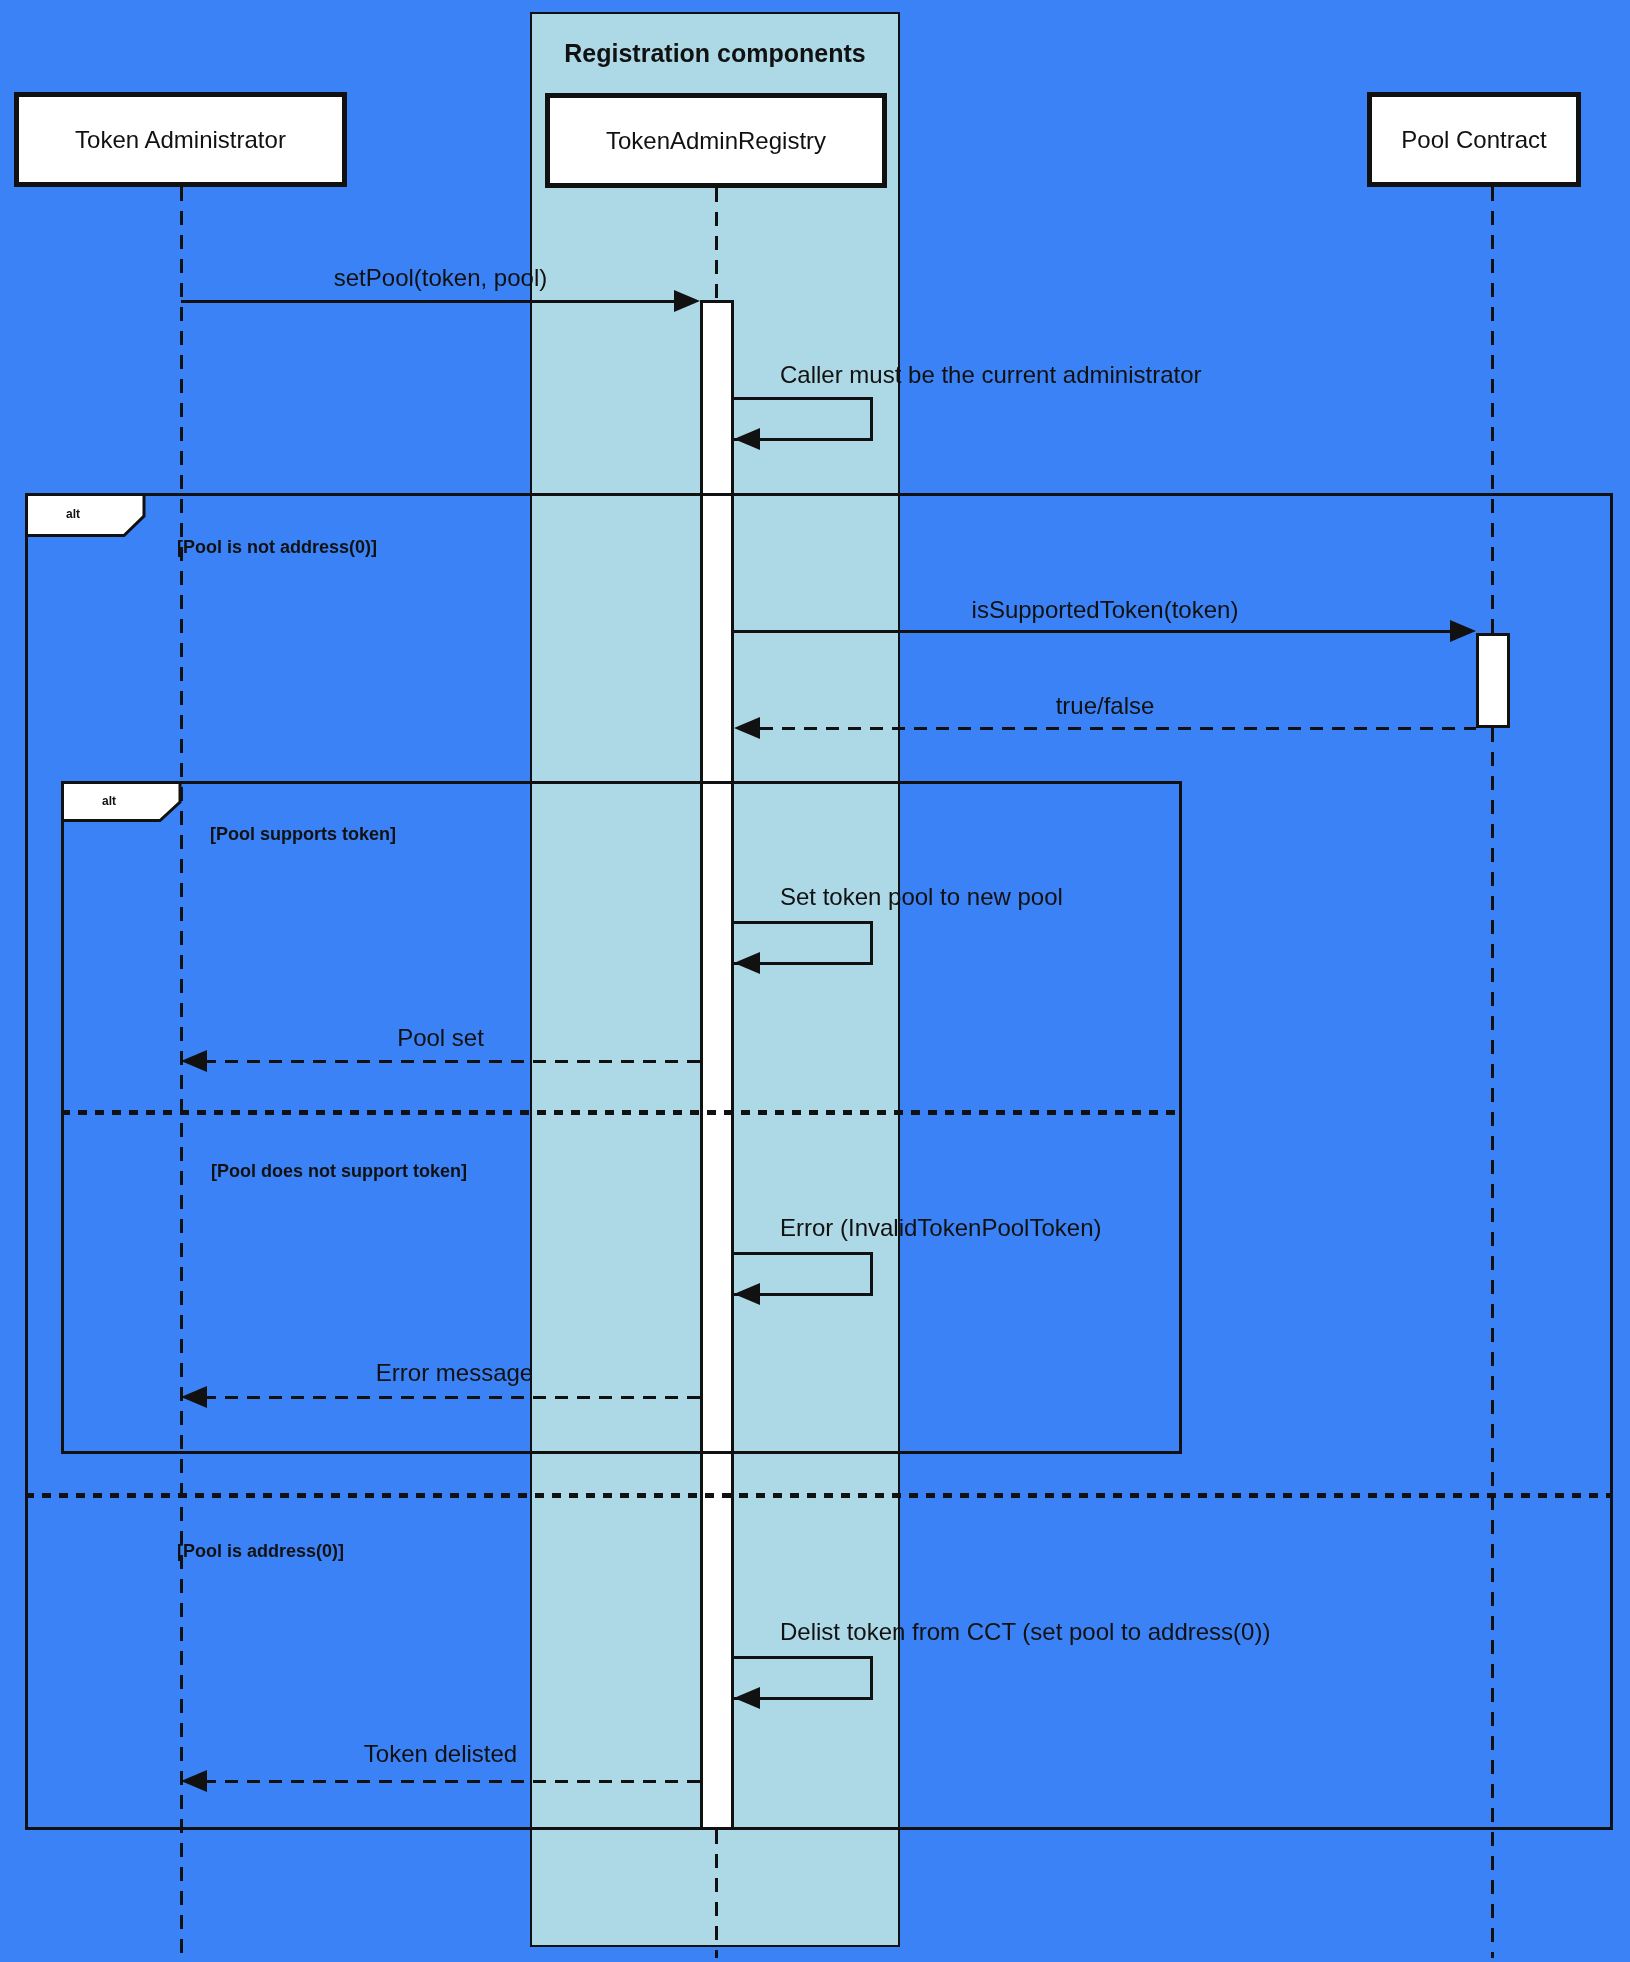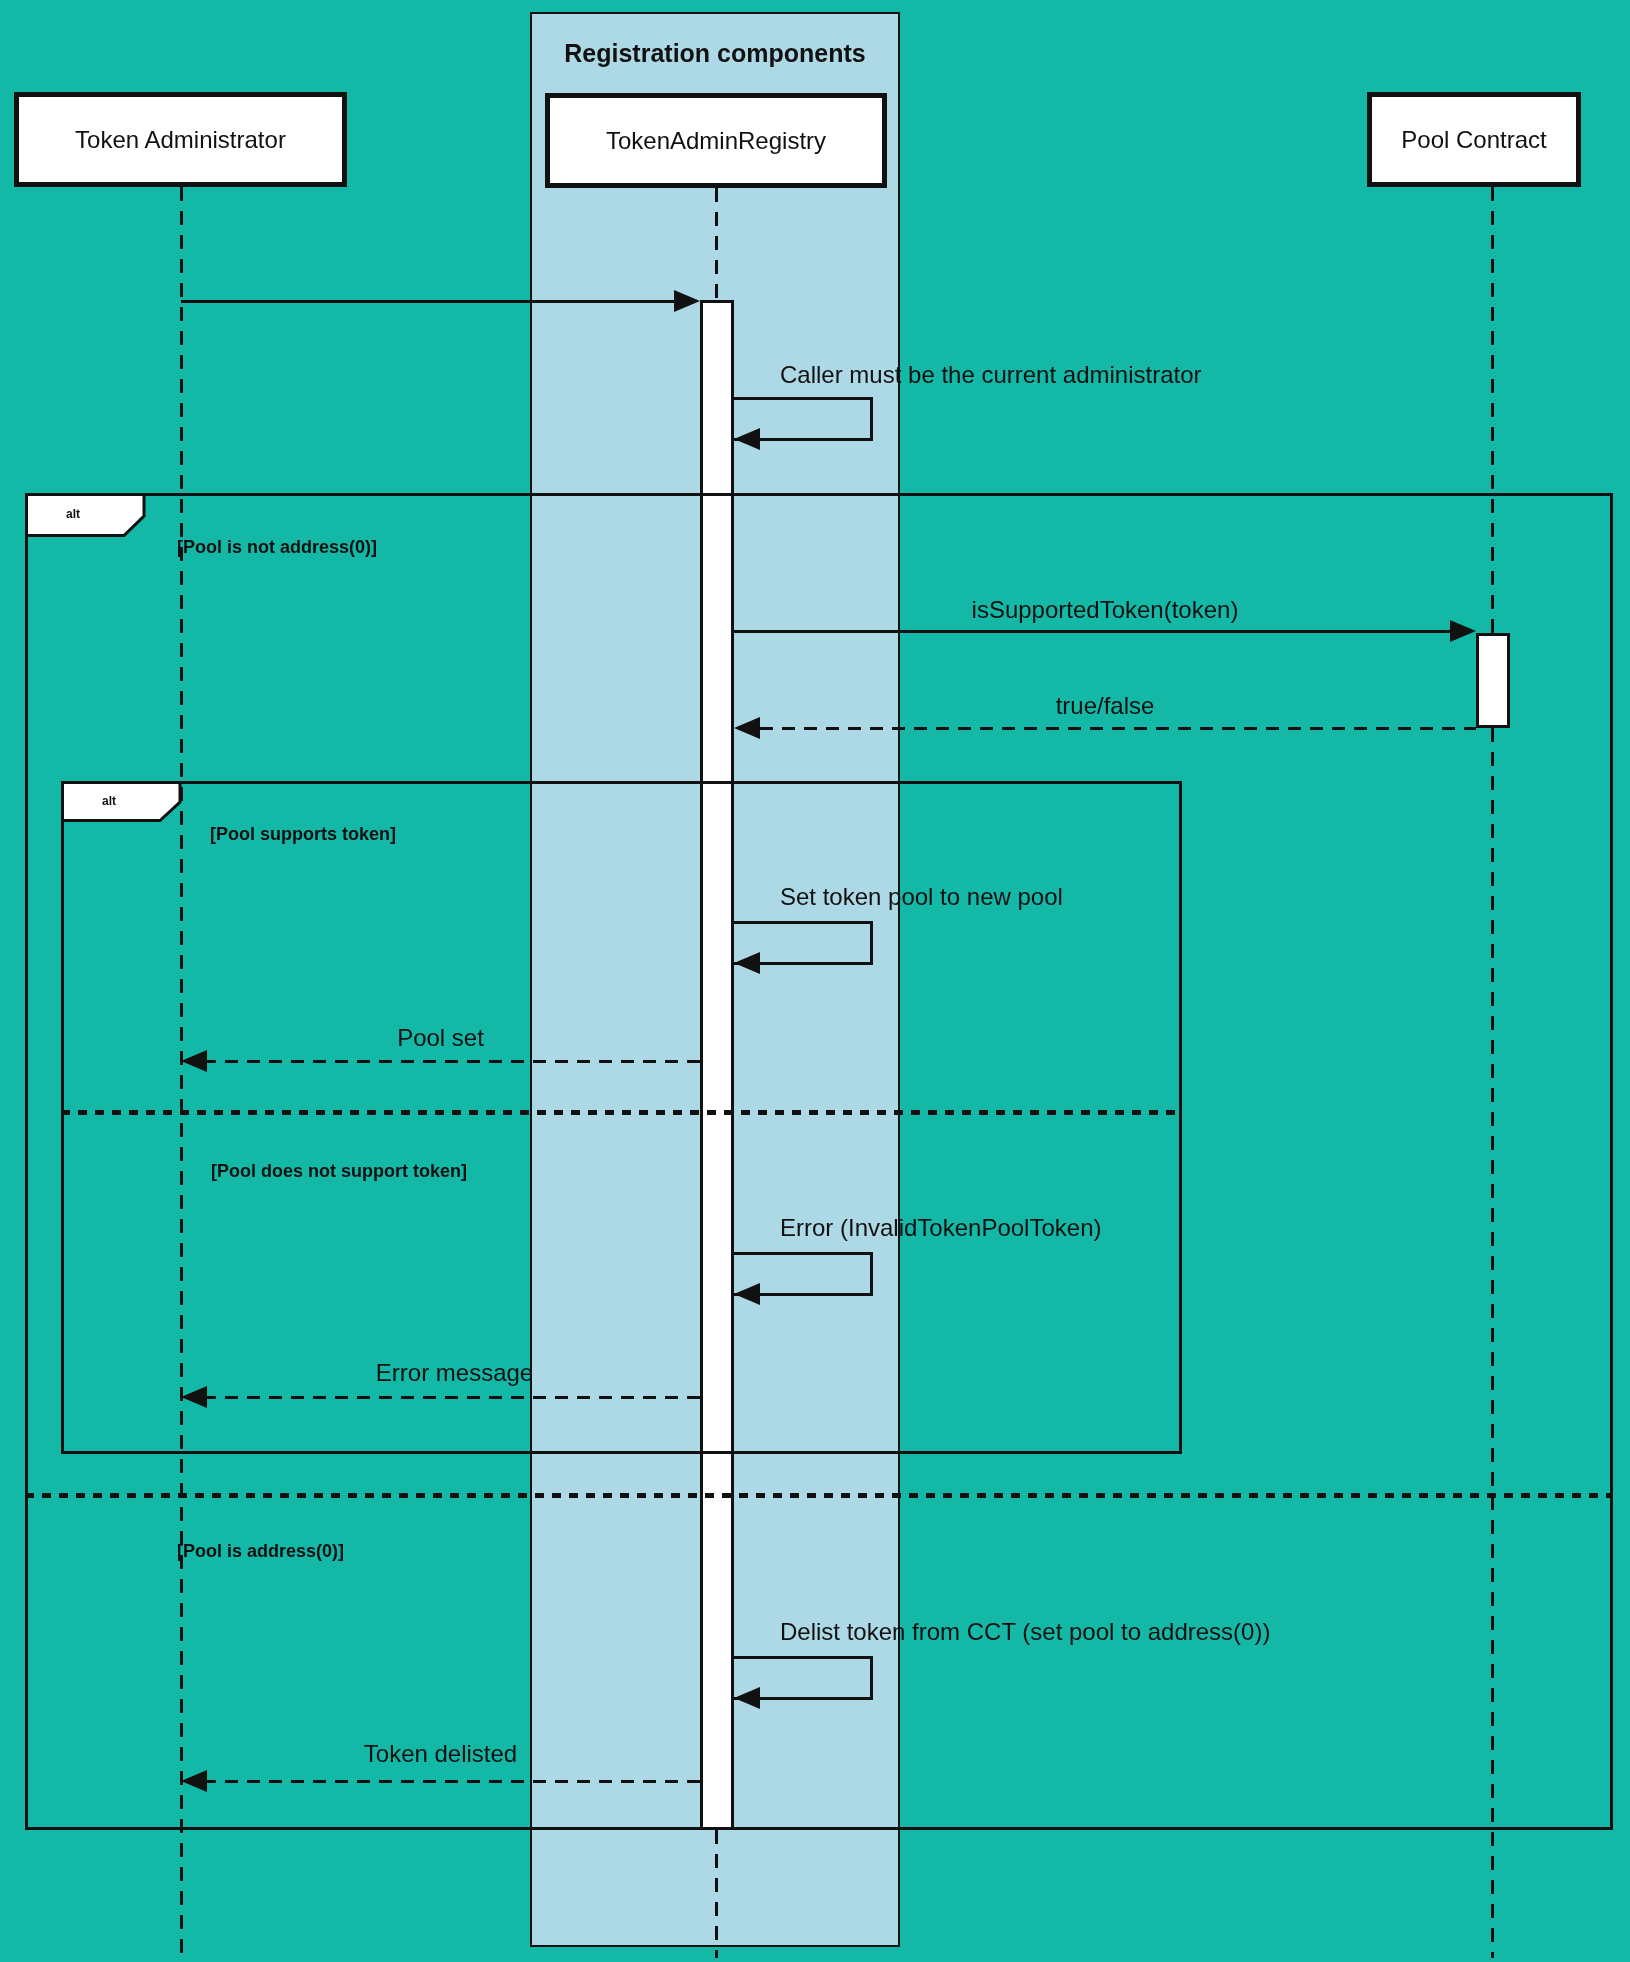--- a/index.html
+++ b/index.html
@@ -1,17 +1,17 @@
 <!DOCTYPE html>
 <html><head>
 <meta charset="utf-8">
 <style>
   html,body{margin:0;padding:0;background:#fff;}
   .canvas{
-    position:relative;width:1630px;height:1962px;background:#14b8a6;overflow:hidden;
+    position:relative;width:1630px;height:1962px;background:#3b82f6;overflow:hidden;
     font-family:"Liberation Sans", sans-serif;color:#111;
   }
   .blue-band{position:absolute;box-sizing:border-box;background:#add8e6;border:2px solid #111;z-index:1;}
   .frame-title{position:absolute;font-weight:700;font-size:25px;line-height:30px;text-align:center;z-index:6;white-space:nowrap;}
   .pbox{position:absolute;box-sizing:border-box;background:#fff;border:5px solid #111;display:flex;align-items:center;justify-content:center;font-size:24px;z-index:7;white-space:nowrap;}
   .lifeline{position:absolute;width:3px;background:repeating-linear-gradient(180deg,#111 0 14px,transparent 14px 24px);z-index:2;}
   .activation{position:absolute;box-sizing:border-box;width:34px;background:#fff;border:3px solid #111;z-index:3;}
   .solid-line{position:absolute;height:3px;background:#111;z-index:5;}
   .dashed-line{position:absolute;height:3px;background:repeating-linear-gradient(90deg,#111 0 13px,transparent 13px 22px);z-index:5;}
   .dotted-line{position:absolute;height:5px;background:repeating-linear-gradient(90deg,#111 0 9px,transparent 9px 17px);z-index:4;}
@@ -45,20 +45,21 @@
   <div class="pbox" style="left:14px;top:92px;width:333px;height:95px;">
     <span>Token Administrator</span>
   </div>
   <div class="pbox" style="left:545px;top:93px;width:342px;height:95px;">
     <span>TokenAdminRegistry</span>
   </div>
   <div class="pbox" style="left:1367px;top:92px;width:214px;height:95px;">
     <span>Pool Contract</span>
   </div>
 
+  <div class="msg-label centered" style="left:181px;top:264px;width:519px;">setPool(token, pool)</div>
   <div class="solid-line" style="left:181px;top:300px;width:493px;"></div>
   <div class="arrow-right" style="left:674px;top:290px;"></div>
 
   <div class="msg-label" style="left:780px;top:361px;">Caller must be the current administrator</div>
   <div class="self-loop" style="left:734px;top:397px;width:139px;height:44px;"></div>
   <div class="arrow-left" style="left:734px;top:428px;"></div>
 
   <div class="alt-frame" style="left:25px;top:493px;width:1588px;height:1337px;"></div>
   <svg class="pentagon" style="left:25px;top:493px;" width="121" height="44" viewBox="0 0 121 44">
     <polygon points="1.5,1.5 119,1.5 119,23 99,42.5 1.5,42.5" fill="#ffffff" stroke="#111111" stroke-width="3"></polygon>

